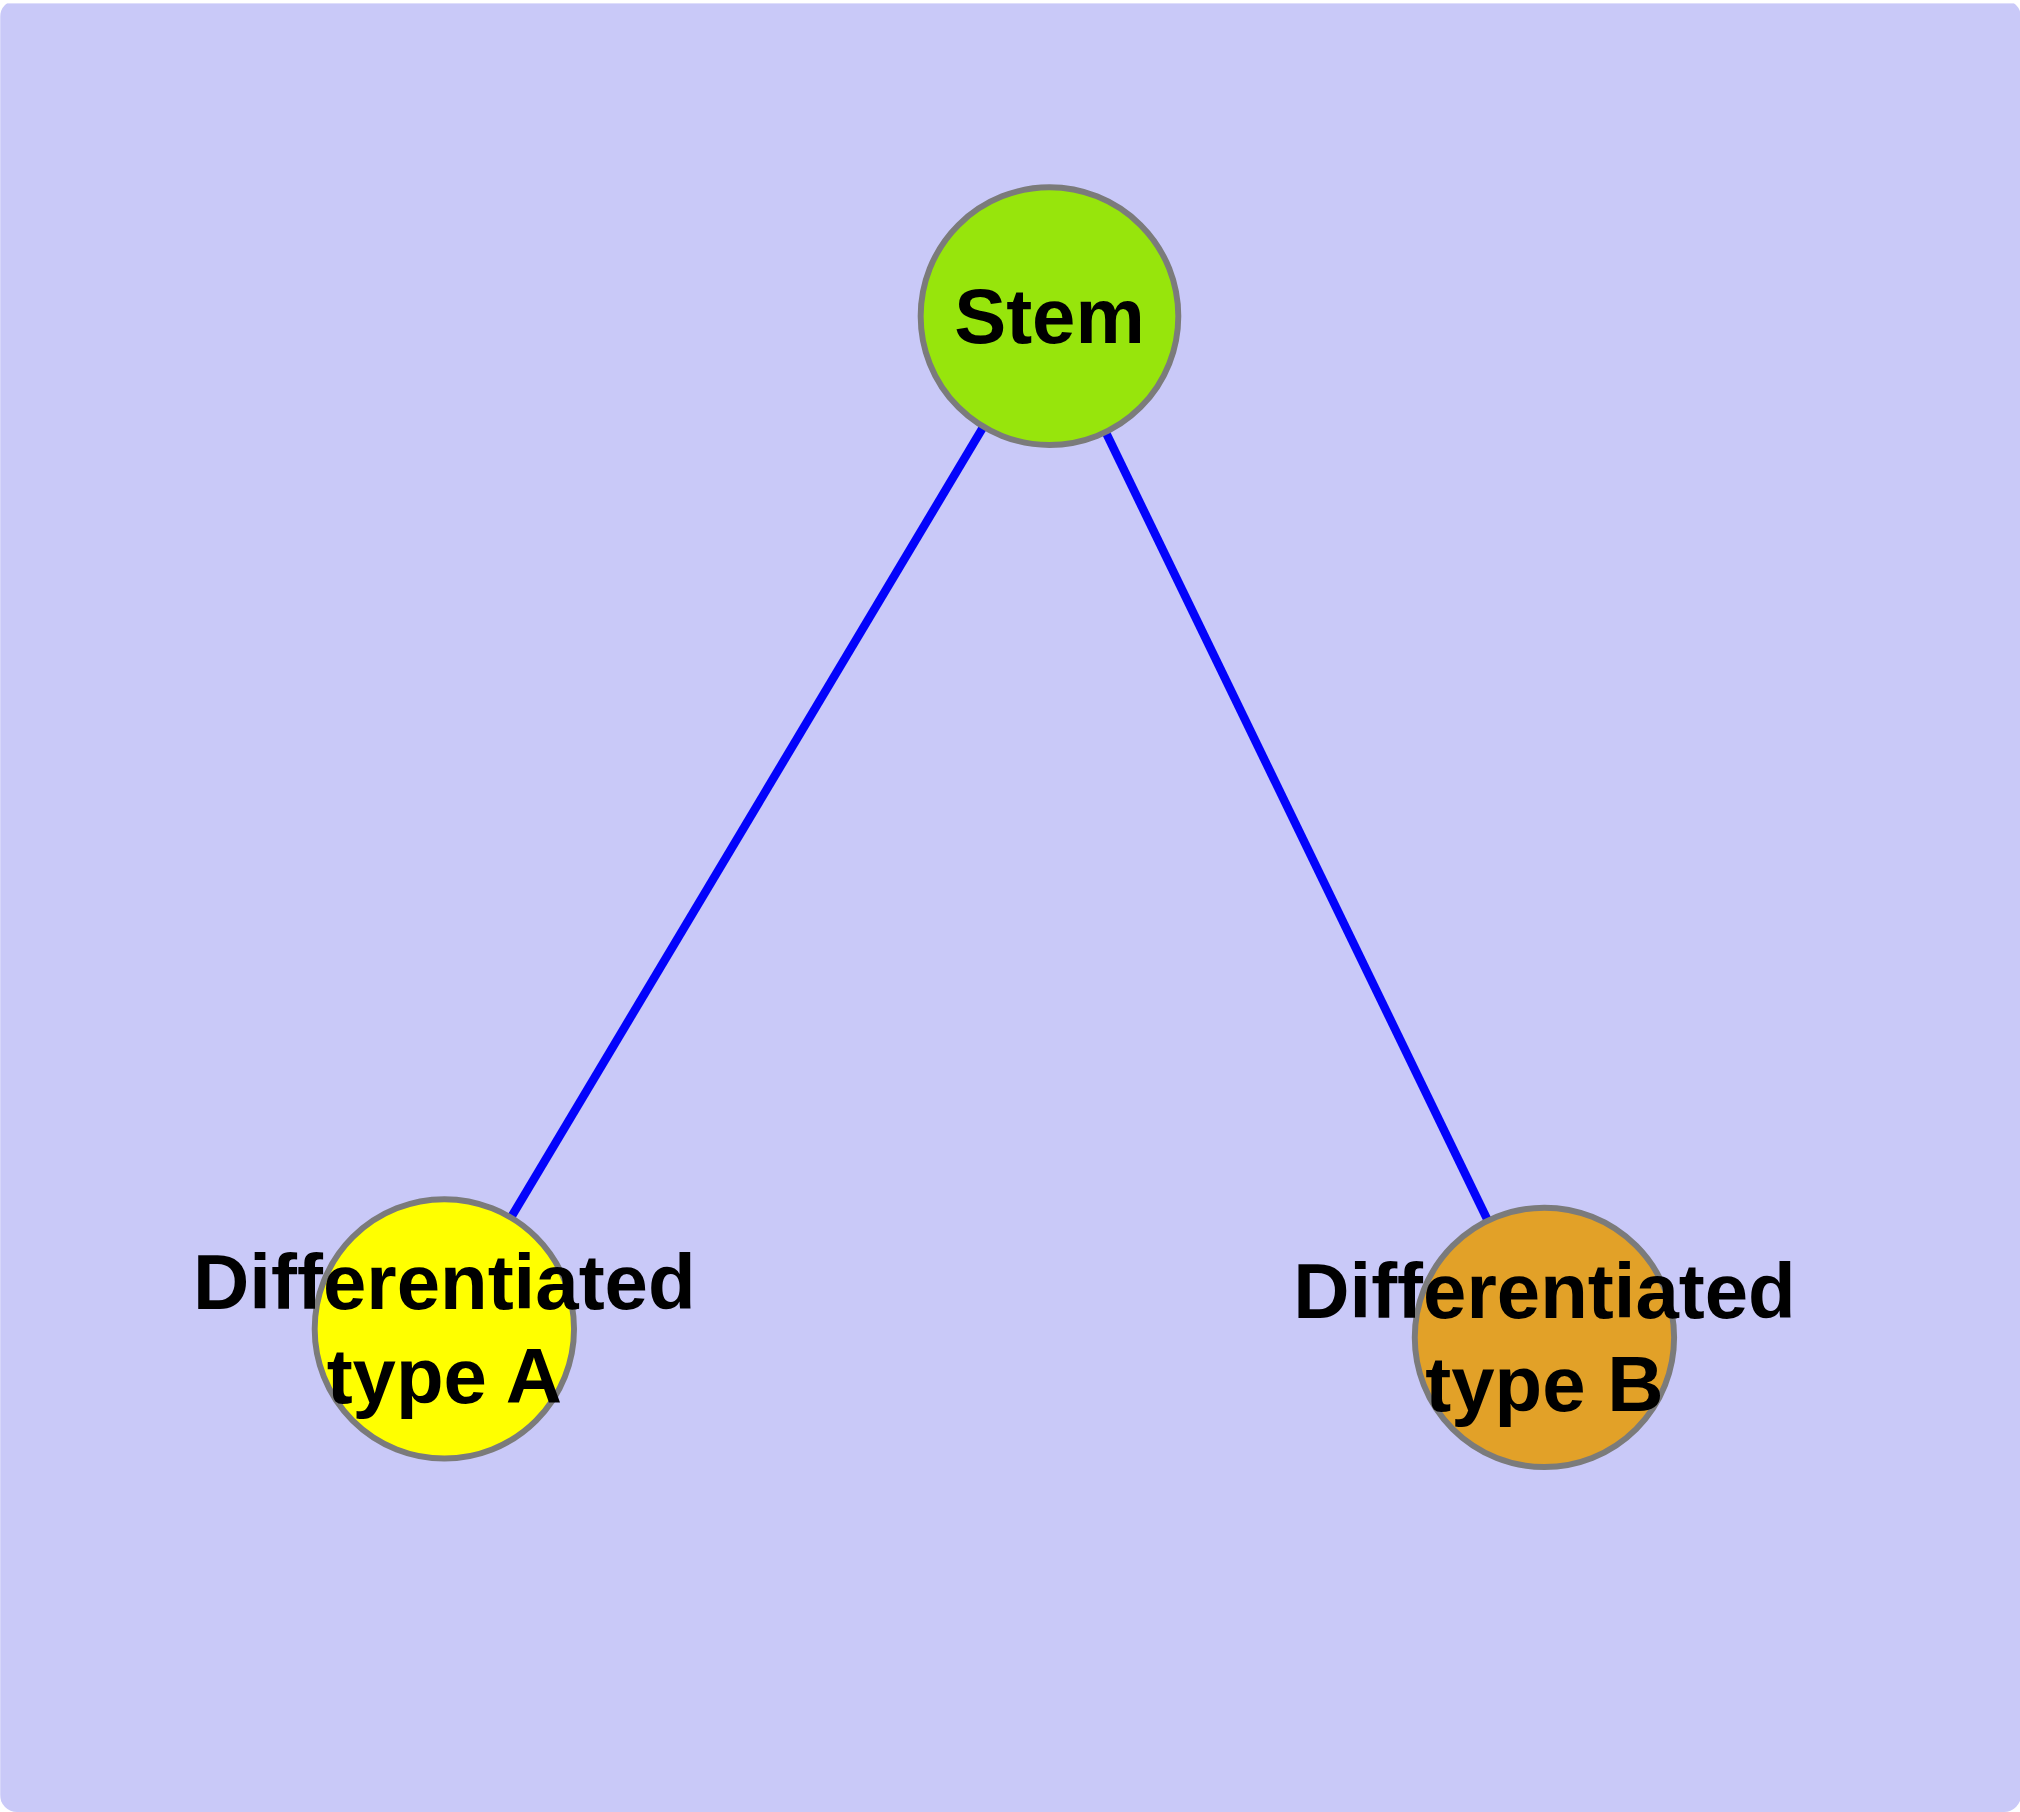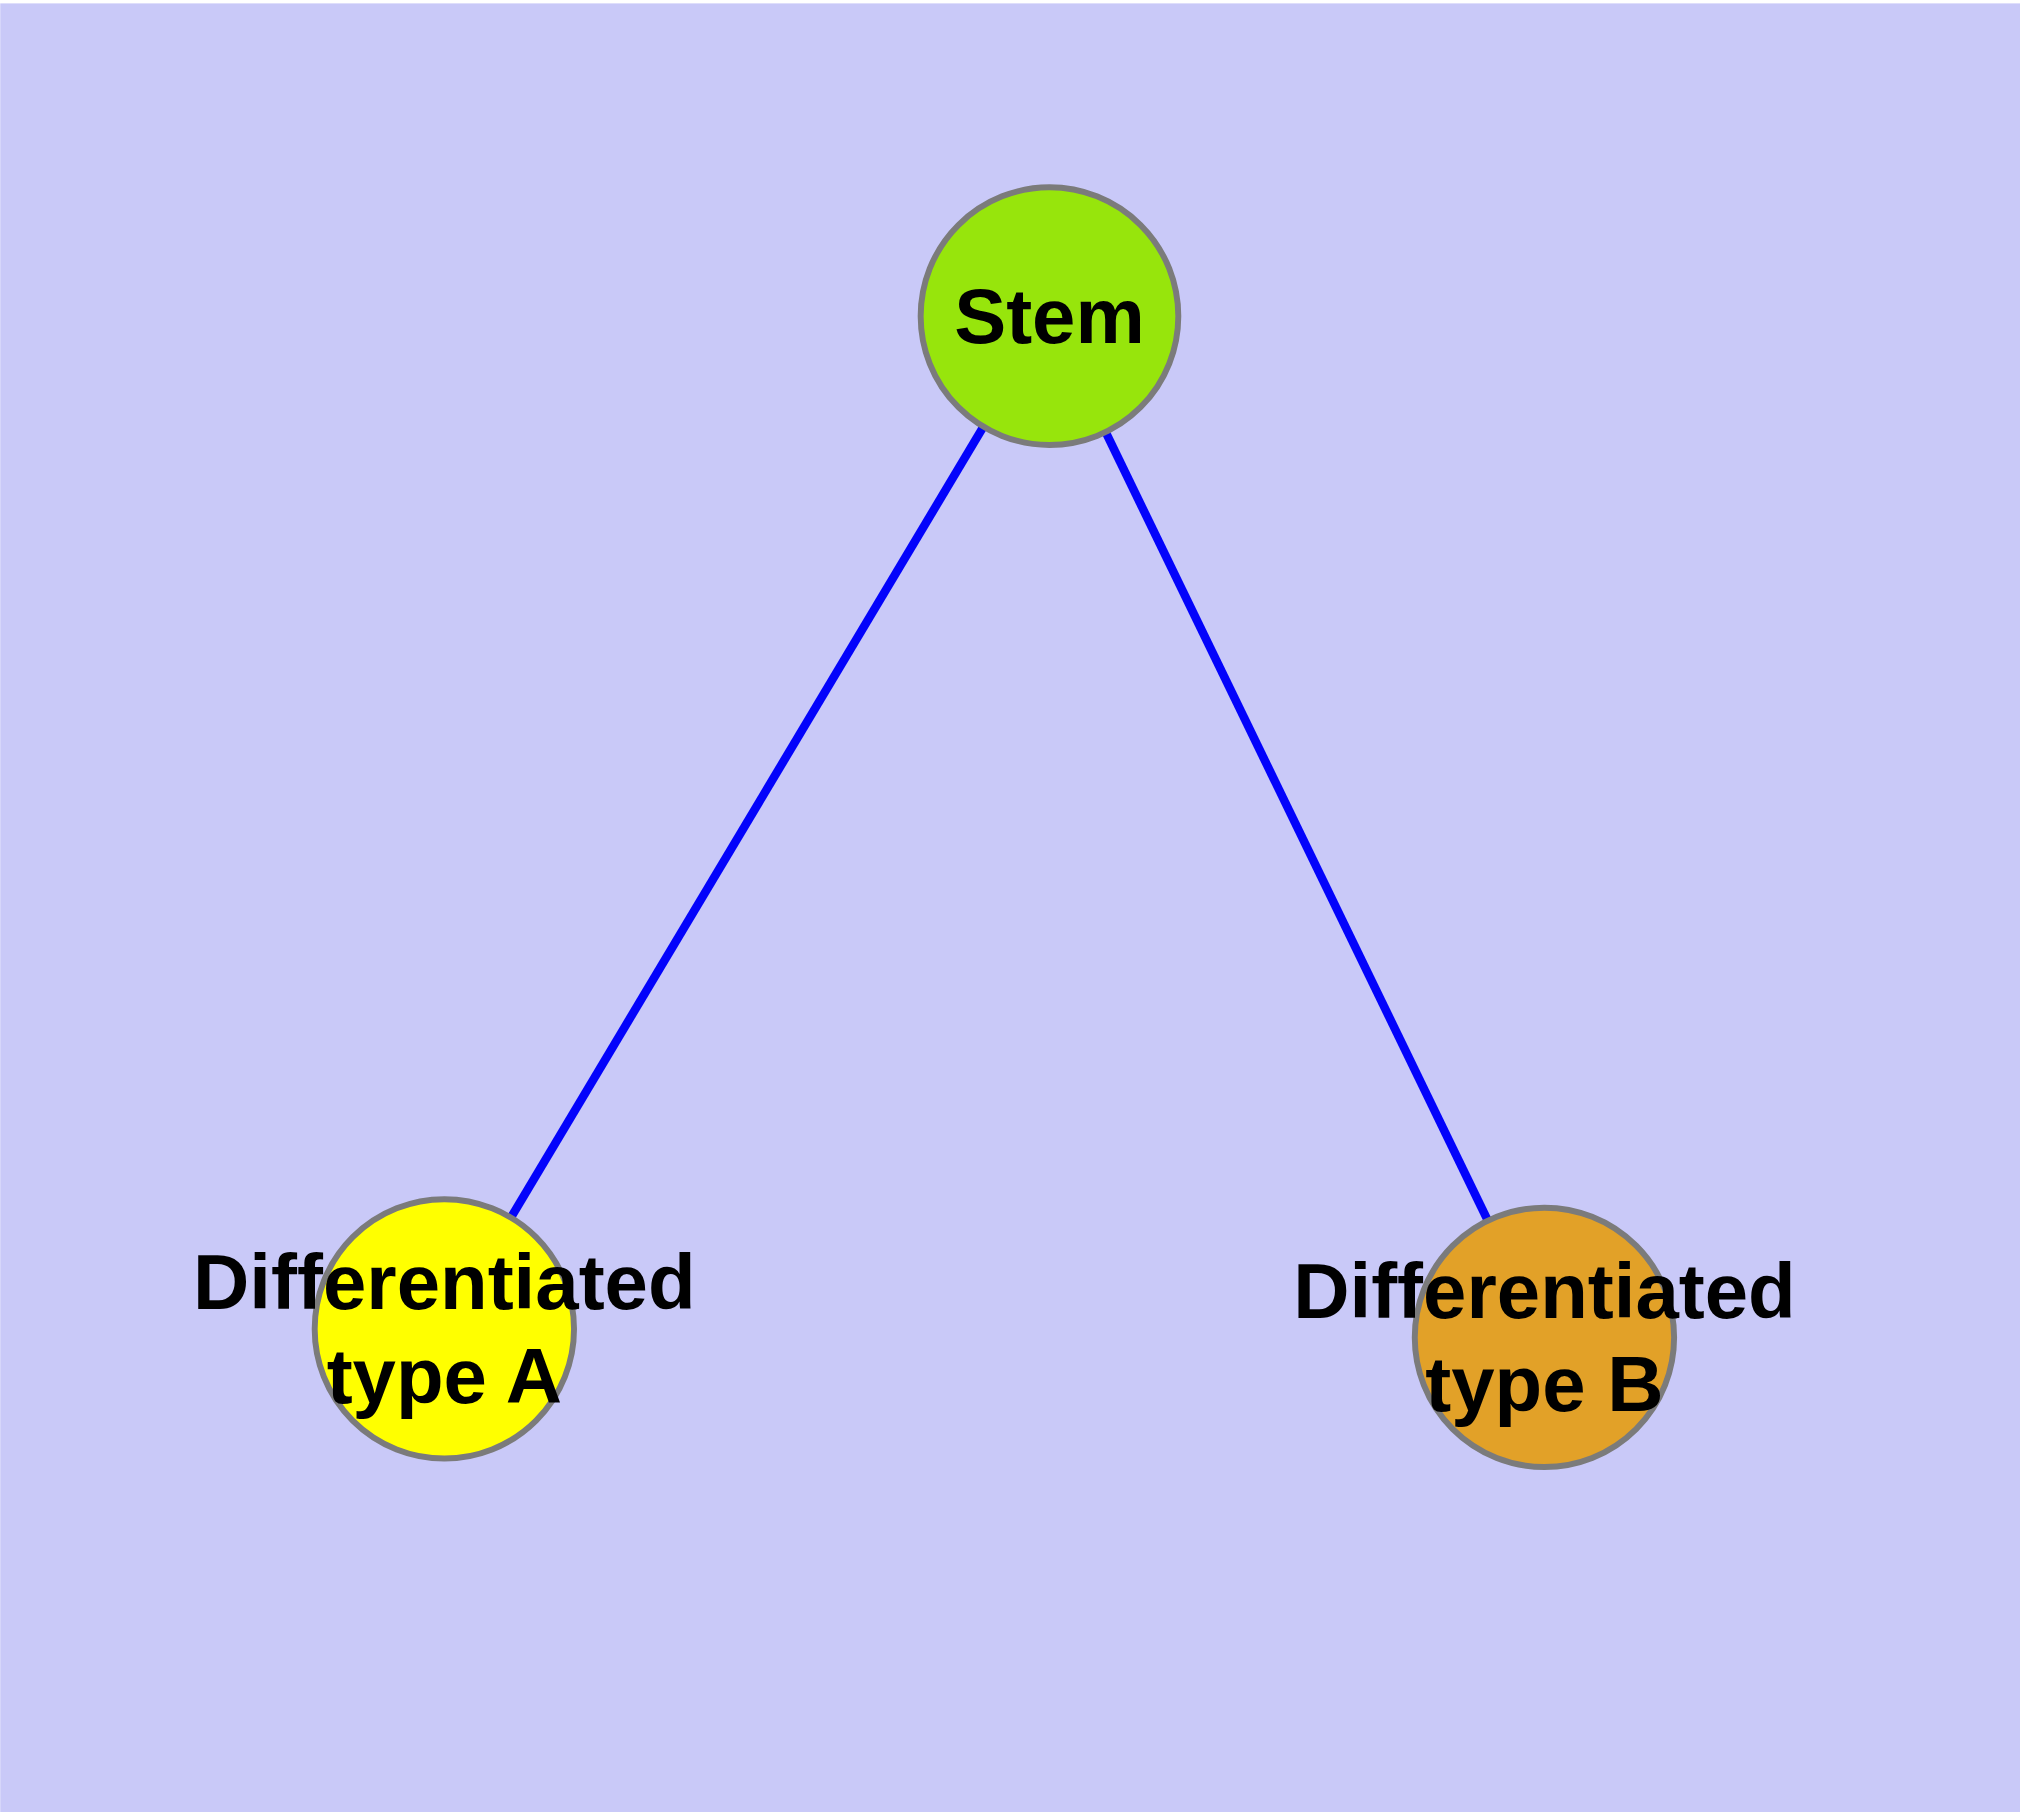--- a/index.html
+++ b/index.html
@@ -6,20 +6,21 @@
     margin: 0;
     padding: 0;
     background: #ffffff;
   }
   .stage {
     position: relative;
     width: 2021px;
     height: 1812px;
     background: #ffffff;
     overflow: hidden;
+    border-radius: 17px;
   }
   svg.diagram {
     position: absolute;
     left: 0;
     top: 0;
     width: 100%;
     height: 100%;
     display: block;
   }
   .node-label {

